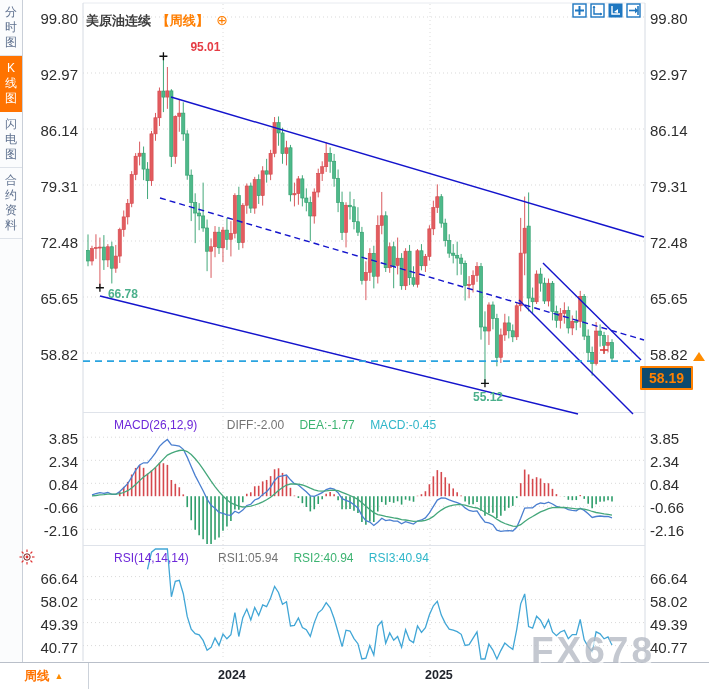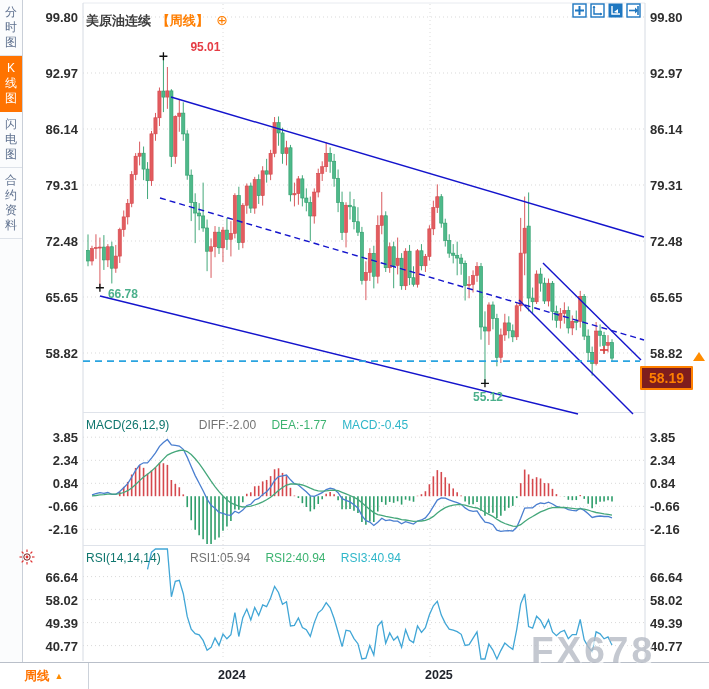--- a/index.html
+++ b/index.html
@@ -19,34 +19,34 @@
     color:#5f718f;font-size:12px;line-height:15px;letter-spacing:0;
   }
   .side-tab span{display:block;}
   .side-tab.active{background:#ff7300;color:#ffffff;border-bottom:1px solid #ff7300;}
   .title-bar{position:absolute;left:86px;top:12px;z-index:6;font-size:13px;font-weight:bold;white-space:nowrap;}
   .title-symbol{color:#3c3c3c;}
   .title-period{color:#ff7e00;margin-left:2px;}
   .title-plus{color:#ff7e00;font-weight:normal;font-size:14px;margin-left:4px;}
   .toolbar{position:absolute;top:3px;left:572px;display:flex;gap:3px;z-index:6;}
   .tb-icon{width:15px;height:15px;cursor:pointer;}
-  .axis-label{position:absolute;font-size:13px;color:#2e2e2e;z-index:4;white-space:nowrap;font-weight:bold;}
+  .axis-label{position:absolute;font-size:15px;color:#2e2e2e;z-index:4;white-space:nowrap;}
   .axis-label.left{width:56px;text-align:right;left:22px;}
   .axis-label.right{left:650px;text-align:left;}
   .ind-header{position:absolute;z-index:6;font-size:12px;white-space:nowrap;}
-  .ind-header .p0{color:#0f766e;}
+  .ind-header .p0{color:#6d28d9;margin-left:28px;}
   .ind-header .p1{color:#737373;margin-left:26px;}
   .ind-header .p2{color:#3cb371;margin-left:12px;}
   .ind-header .p3{color:#2fb6c9;margin-left:12px;text-align:right;}
   .anno{position:absolute;font-size:12px;font-weight:bold;z-index:6;white-space:nowrap;}
   .anno.red{color:#e53c44;}
   .anno.green{color:#4cb08c;}
   .price-box{
     position:absolute;left:640px;top:366px;z-index:7;
-    border:2px solid #ff8000;background:#7f1d1d;color:#ff8000;
+    border:2px solid #ff8000;background:#0c4a6e;color:#ff8000;
     font-size:14px;font-weight:bold;padding:2px 7px 2px 7px;border-radius:1px;
   }
   .price-arrow{
     position:absolute;left:693px;top:352px;z-index:7;width:0;height:0;
     border-left:6px solid transparent;border-right:6px solid transparent;
     border-bottom:9px solid #ff8c00;
   }
   .sun-icon{position:absolute;left:19px;top:549px;z-index:6;}
   
   .bottom-bar{

